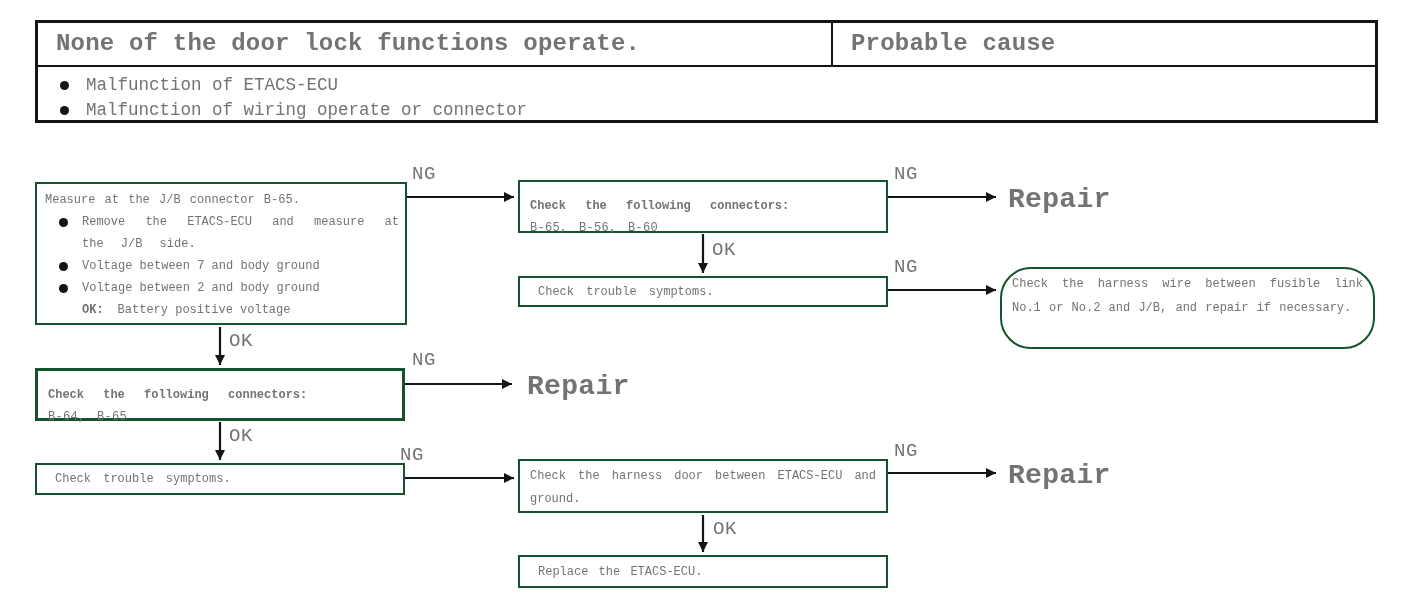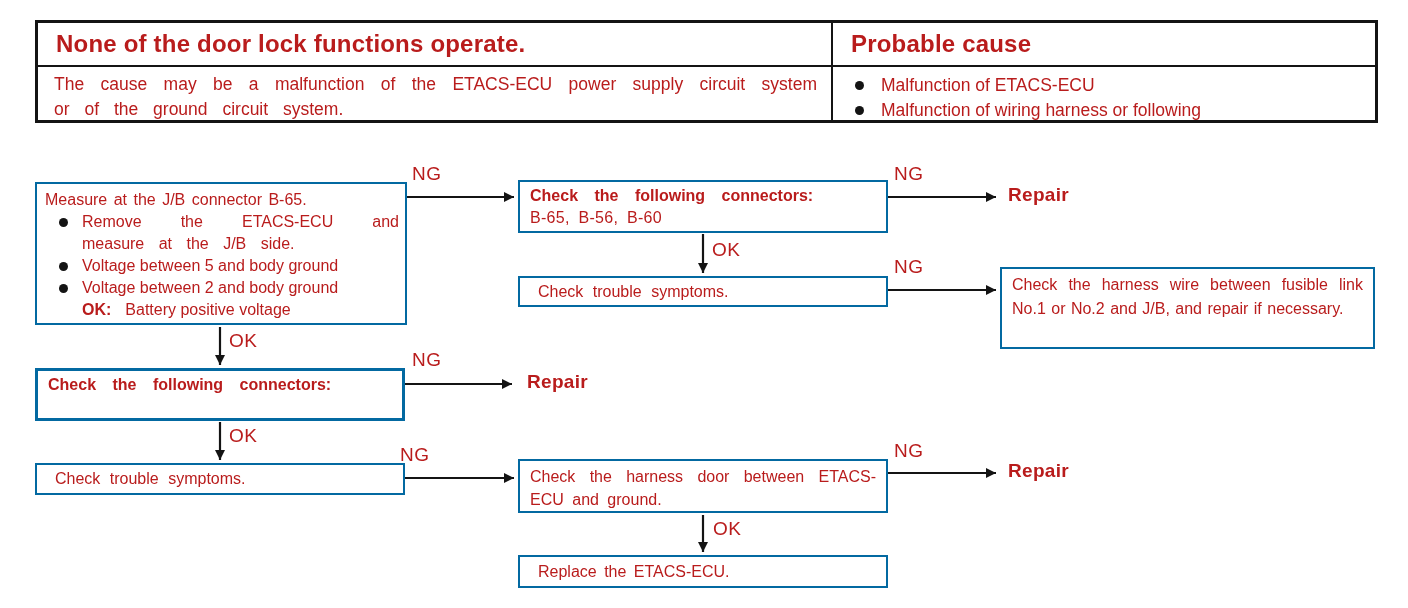--- a/index.html
+++ b/index.html
@@ -1,18 +1,18 @@
 <!DOCTYPE html>
 <html><head>
 <meta charset="utf-8">
 <style>
   html,body{margin:0;padding:0;background:#ffffff;}
   .page{
     position:relative;width:1408px;height:608px;background:#ffffff;
-    font-family:Liberation Sans, sans-serif;color:#b91c1c;overflow:hidden;
+    font-family:Liberation Mono, monospace;color:#737373;overflow:hidden;
     -webkit-font-smoothing:antialiased;
   }
   
   .spec-table{
     position:absolute;left:35px;top:20px;width:1343px;height:103px;
     border:3px solid #141414;display:grid;
     grid-template-columns:795px 1fr;grid-template-rows:44px 1fr;
     box-sizing:border-box;background:#fff;
   }
   .cell{box-sizing:border-box;}
@@ -25,79 +25,78 @@
   }
   .cause-list{padding:6px 10px 0 22px;font-size:17.5px;line-height:25px;}
   .cause-item{display:flex;align-items:flex-start;text-align:right;}
   .dot{
     flex:0 0 auto;width:9px;height:9px;border-radius:50%;
     background:#141414;margin-top:8px;
   }
   .cause-item .dot{margin-right:17px;}
   
   .fbox{
-    position:absolute;border:2px solid #0369a1;background:#fff;
-    box-sizing:border-box;font-size:16px;line-height:22px;
+    position:absolute;border:2px solid #14532d;background:#fff;
+    box-sizing:border-box;font-size:12px;line-height:22px;
   }
   .fb-measure{left:35px;top:182px;width:372px;height:143px;padding:5px 6px 0 8px;}
   .fb-measure .title{word-spacing:2px;}
   .brow{display:flex;align-items:flex-start;margin-left:14px;}
   .brow .dot{margin-right:14px;margin-top:7px;}
   .brow .b-text{flex:1 1 auto;}
   .brow .b-just{text-align:justify;word-spacing:10px;}
   .okline{display:flex;margin-left:37px;}
   .okline .oklab{font-weight:bold;margin-right:14px;}
   .fb-two{padding:3px 10px 0 10px;line-height:22px;}
-  .fb-two .title{font-weight:bold;word-spacing:12px;}
+  .fb-two .title{font-weight:bold;word-spacing:12px;margin-top:10px;}
   .fb-two .detail{word-spacing:4px;letter-spacing:0.3px;}
   .fb-conn-top{left:518px;top:180px;width:370px;height:53px;}
   .fb-conn-left{left:35px;top:368px;width:370px;height:53px;border-width:3px;}
   .fb-one{display:flex;align-items:center;padding-left:18px;word-spacing:5px;}
   .fb-sympt-top{left:518px;top:276px;width:370px;height:31px;}
   .fb-sympt-left{left:35px;top:463px;width:370px;height:32px;}
   .fb-replace{left:518px;top:555px;width:370px;height:33px;word-spacing:3px;}
   .fb-fusible{left:1000px;top:267px;width:375px;height:82px;padding:4px 10px 0 10px;
-    text-align:justify;line-height:23.5px;word-spacing:1px;}
+    text-align:justify;line-height:23.5px;word-spacing:1px;border-radius:31px;}
   .fb-ground{left:518px;top:459px;width:370px;height:54px;padding:4px 10px 0 10px;
     text-align:justify;line-height:23px;word-spacing:4px;}
   
   .arrows{position:absolute;left:0;top:0;width:1408px;height:608px;pointer-events:none;}
   .edge-label{position:absolute;font-size:19px;letter-spacing:0.5px;white-space:nowrap;}
-  .edge-label.rep{font-weight:bold;font-size:19px;letter-spacing:0.3px;}
+  .edge-label.rep{font-weight:bold;font-size:28px;letter-spacing:0.3px;}
 </style>
 </head>
 <body>
 
 <div class="page">
 
   <div class="spec-table">
     <div class="cell hdr b-right b-bottom">None of the door lock functions operate.</div>
     <div class="cell hdr b-bottom">Probable cause</div>
-    <div class="cell desc b-right">The cause may be a malfunction of the ETACS-ECU power supply circuit system or of the ground circuit system.</div>
     <div class="cell cause-list">
       <div class="cause-item">
         <span class="dot"></span>
         <span>Malfunction of ETACS-ECU</span>
       </div>
       <div class="cause-item">
         <span class="dot"></span>
-        <span>Malfunction of wiring harness or following</span>
+        <span>Malfunction of wiring operate or connector</span>
       </div>
     </div>
   </div>
 
   <div class="fbox fb-measure">
     <div class="title">Measure at the J/B connector B-65.</div>
     <div class="brow">
       <span class="dot"></span>
       <span class="b-text b-just">Remove the ETACS-ECU and measure at the J/B side.</span>
     </div>
     <div class="brow">
       <span class="dot"></span>
-      <span class="b-text">Voltage between 5 and body ground</span>
+      <span class="b-text">Voltage between 7 and body ground</span>
     </div>
     <div class="brow">
       <span class="dot"></span>
       <span class="b-text">Voltage between 2 and body ground</span>
     </div>
     <div class="okline">
       <span class="oklab">OK:</span>
       <span>Battery positive voltage</span>
     </div>
   </div>
@@ -110,20 +109,21 @@
   <div class="fbox fb-one fb-sympt-top">
     <span>Check trouble symptoms.</span>
   </div>
 
   <div class="fbox fb-fusible">
     <span>Check the harness wire between fusible link No.1 or No.2 and J/B, and repair if necessary.</span>
   </div>
 
   <div class="fbox fb-two fb-conn-left">
     <div class="title">Check the following connectors:</div>
+    <div class="detail">B-64, B-65</div>
   </div>
 
   <div class="fbox fb-one fb-sympt-left">
     <span>Check trouble symptoms.</span>
   </div>
 
   <div class="fbox fb-ground">
     <span>Check the harness door between ETACS-ECU and ground.</span>
   </div>
 

